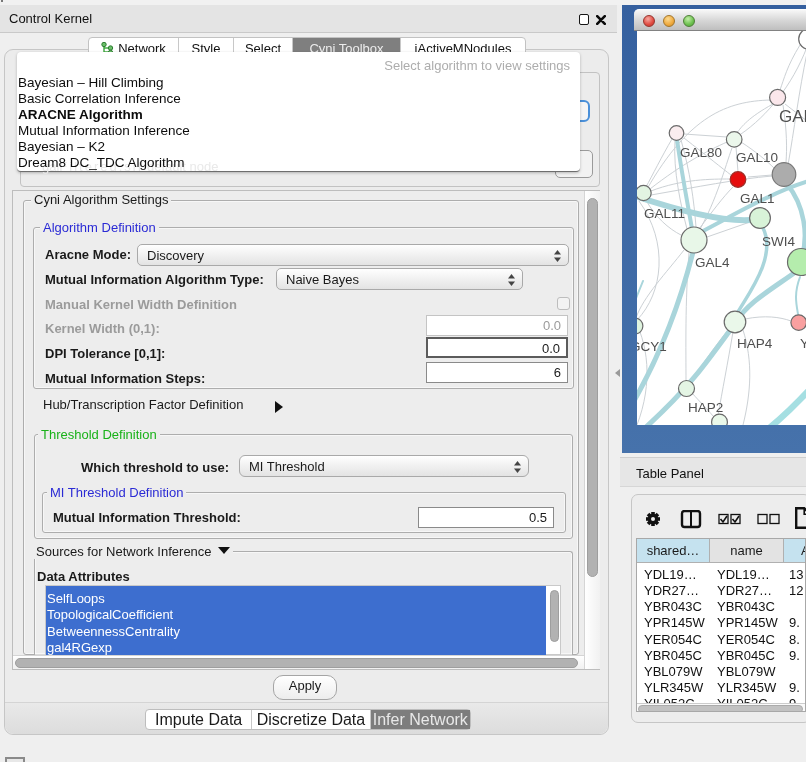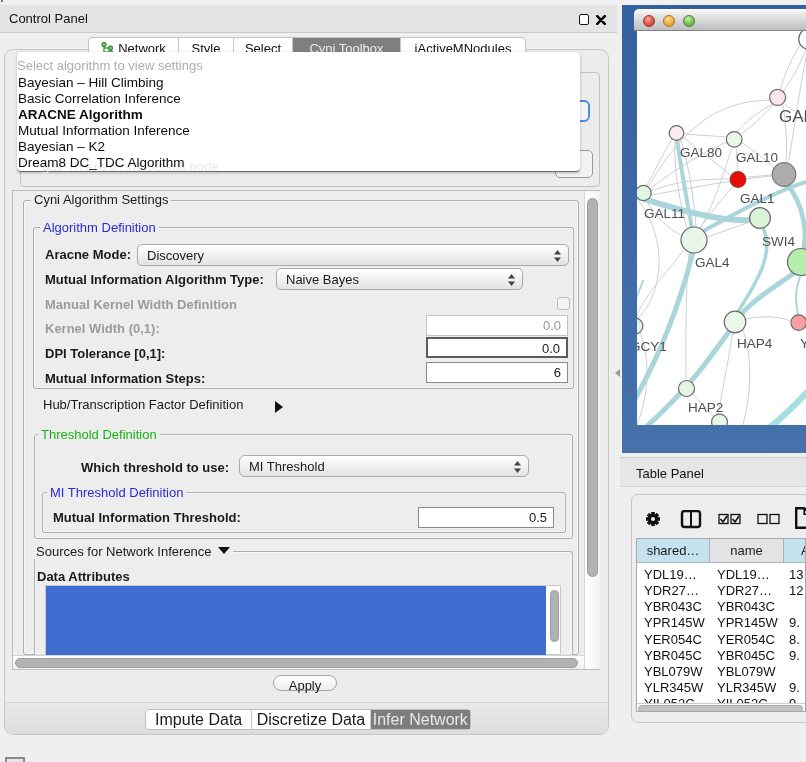--- a/index.html
+++ b/index.html
@@ -27,25 +27,25 @@
   .gtitle { position:absolute; top:-8px; background:#ededed; padding:0 3px; font-size:13px; }
   .lbl { position:absolute; font-size:13px; white-space:nowrap; }
   .b { font-weight:bold; }
   .combo { position:absolute; height:22px; border:1px solid #a9a9a9; border-radius:5px; background:linear-gradient(#ffffff,#f2f2f2 45%,#e3e3e3); font-size:13px; }
   .combo .cv { position:absolute; left:9px; top:3px; }
   .combo svg { position:absolute; right:6px; top:4px; }
   .tfield { position:absolute; height:21px; background:#fff; border:1px solid #bbb; font-size:13px; text-align:right; padding:2px 6px 0 0; }
 
   
   #popup { left:17px; top:52px; width:563px; height:120px; background:#ffffff; border-radius:4px; border-bottom:1px solid #6e6e6e; box-shadow:0 1px 3px rgba(0,0,0,.25); z-index:20; }
-  #popup .hint { position:absolute; left:0; right:10px; top:6px; text-align:left; color:#adadad; font-size:13px; }
+  #popup .hint { position:absolute; left:0; right:10px; top:6px; text-align:right; color:#adadad; font-size:13px; }
   #popup .it { position:absolute; left:1px; font-size:13.5px; color:#0c0c0c; }
 
   
-  #applybtn { left:273px; top:675px; width:64px; height:16px; border:1px solid #a5a5a5; border-radius:10px; background:linear-gradient(#ffffff,#ededed); text-align:center; font-size:13px; padding-top:2px; z-index:3;}
+  #applybtn { left:273px; top:675px; width:64px; height:25px; border:1px solid #a5a5a5; border-radius:10px; background:linear-gradient(#ffffff,#ededed); text-align:center; font-size:13px; padding-top:2px; z-index:3;}
   #btabs { left:145px; top:709px; width:326px; height:21px; background:#fff; border:1px solid #bdbdbd; border-radius:4px; display:flex; z-index:3; }
   #btabs .seg { height:100%; display:flex; align-items:center; justify-content:center; border-right:1px solid #c8c8c8; font-size:16px; }
   #btabs .sel { background:#7d7d7d; color:#e8e8e8; border-right:none; }
 
   #miniicon { left:5px; top:757px; width:20px; height:16px; border:2px solid #8a8a8a; background:#e8e8e8; }
 
   
   #netwin { left:622px; top:5px; width:184px; height:448px; background:linear-gradient(#35609f,#4672ab); }
   #nettitle { left:634px; top:9px; width:172px; height:22px; background:linear-gradient(#f7f7f7,#d8d8d8 50%,#bfbfbf); border-bottom:1px solid #828282; border-top-left-radius:5px; border-top:1px solid #fdfdfd;}
   .tl { position:absolute; top:15px; width:12px; height:12px; border-radius:50%; }
@@ -57,21 +57,21 @@
   #tp-box { left:631px; top:494px; width:180px; height:229px; background:#ededed; border:1px solid #c6c6c6; border-radius:7px; }
   #tbl { left:636px; top:538px; width:170px; height:174px; border:1px solid #a8a8a8; background:#fff; overflow:hidden; }
   .hcell { position:absolute; top:0; height:24px; border-right:1px solid #b0b0b0; border-bottom:1px solid #b0b0b0; text-align:center; font-size:13px; padding-top:4px; }
   .trow { position:absolute; font-size:13px; color:#111; white-space:pre; }
 </style>
 </head>
 <body>
 <div id="topstrip" class="abs"></div>
 <div class="abs" style="left:1px;top:0;width:2px;height:2px;background:#777;"></div>
 <div id="cp-title" class="abs">
-    <span class="t">Control Panel</span>
+    <span class="t">Control Kernel</span>
   </div>
 <div id="cp-float" class="abs"></div>
 <svg class="abs" style="left:596px;top:15px;" width="10" height="10" viewBox="0 0 10 10">
     <path d="M1.2,1.2 L8.8,8.8 M8.8,1.2 L1.2,8.8" stroke="#0a0a0a" stroke-width="2.6" stroke-linecap="round"></path>
   </svg>
 <div id="cp-box" class="abs"></div>
 
 <div class="abs" style="left:20px;top:72px;width:580px;height:115px;border:1px solid #c2c2c2;border-radius:4px;background:#ececec;"></div>
 <div class="abs" style="left:560px;top:100px;width:30px;height:22px;border:2px solid #4a90d9;border-radius:6px;background:#f5f5f5;"></div>
 <div class="abs" style="left:555px;top:150px;width:38px;height:28px;border:1px solid #9a9a9a;border-radius:5px;background:#f2f2f2;"></div>
@@ -149,20 +149,21 @@
   <div class="groupbox" style="left:29px;top:301px;width:524px;height:41px;"></div>
   <div class="gtitle abs" style="left:34px;top:294px;color:#2b2bd5;">MI Threshold Definition</div>
   <div class="lbl b" style="left:40px;top:319px;">Mutual Information Threshold:</div>
   <div class="tfield" style="left:405px;top:316px;width:136px;border:1.5px solid #8a8a8a;">0.5</div>
 
   <div class="groupbox" style="left:21px;top:360px;width:539px;height:104px;border-bottom:none;border-radius:3px 3px 0 0;"></div>
   <div class="gtitle abs" style="left:20px;top:353px;">Sources for Network Inference <span style="display:inline-block;width:0;height:0;border-top:7px solid #111;border-left:6px solid transparent;border-right:6px solid transparent;vertical-align:2px;margin-left:3px;"></span></div>
   <div class="lbl b" style="left:24px;top:378px;">Data Attributes</div>
   <div class="abs" style="left:32px;top:394px;width:516px;height:70px;background:#fff;border:1px solid #c9c9c9;"></div>
   <div class="abs" style="left:33px;top:395px;width:500px;height:69px;background:#3d6ecf;"></div>
+  <div class="abs" style="left:34px;top:400px;color:#fff;font-size:13px;line-height:16.4px;">SelfLoops<br>TopologicalCoefficient<br>BetweennessCentrality<br>gal4RGexp</div>
   <div class="abs vthumb" style="left:537px;top:399px;width:9px;height:52px;"></div>
 </div>
 
 <div id="popup" class="abs">
   <div class="hint">Select algorithm to view settings</div>
   <div class="abs" style="left:25px;top:107px;color:#e9e9e9;font-size:13px;">gal<span style="letter-spacing:2px;">Filtered.sif</span> default node</div>
   <div class="it" style="top:23px;">Bayesian – Hill Climbing</div>
   <div class="it" style="top:39px;">Basic Correlation Inference</div>
   <div class="it b" style="top:55px;">ARACNE Algorithm</div>
   <div class="it" style="top:71px;">Mutual Information Inference</div>

